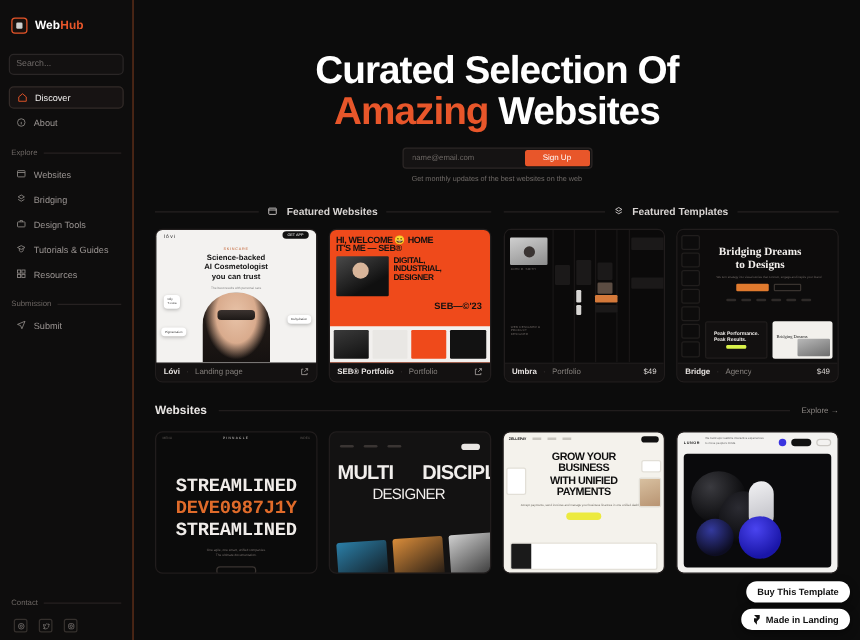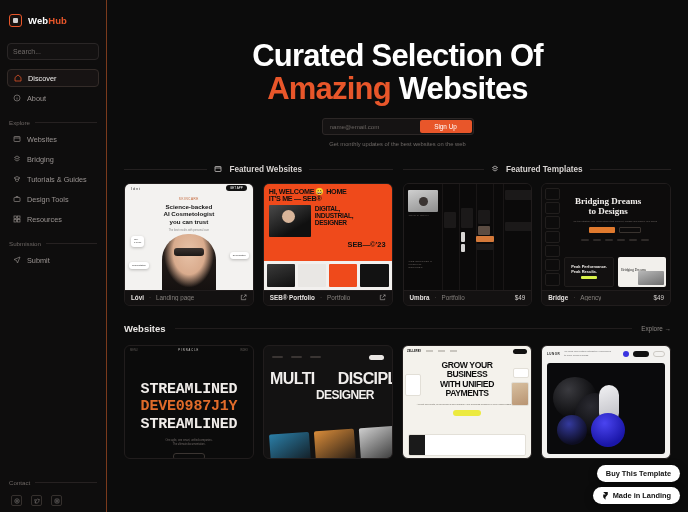--- a/index.html
+++ b/index.html
@@ -214,21 +214,21 @@
   .w1 .mid .l.o { color:#e06b2a; }
   .w1 .mid .p { font-size:2.6px; color:#726b68; margin-top:5px; line-height:1.6; }
   .w1 .mid .bt { margin:6px auto 0 auto; width:32px; height:7px; border:1px solid #3b3532; border-radius:3px; }
 
   
   .w2 { background:#131212; }
   .w2 .nav { display:flex; gap:8px; padding:9px 8px 0 8px; align-items:center; }
   .w2 .nav i { width:11px; height:2px; background:#3a3533; display:block; border-radius:1px; }
   .w2 .nav .r { margin-left:auto; width:15px; height:5px; background:#e9e6e3; border-radius:3px; }
   .w2 .big { font-size:16px; font-weight:bold; color:#f1eeec; letter-spacing:-.6px; line-height:1.12; padding:10px 0 0 6px; white-space:nowrap; }
-  .w2 .big2 { font-size:12px; font-weight:bold; color:#f1eeec; letter-spacing:-.6px; padding:0 0 0 34px;text-align:center; }
+  .w2 .big2 { font-size:12px; font-weight:normal; color:#f1eeec; letter-spacing:-.6px; padding:0 0 0 34px; }
   .w2 .cards { position:absolute; left:6px; right:-8px; bottom:-6px; height:34px; display:flex; gap:5px; transform:rotate(-4deg); }
   .w2 .cards div { flex:1; border-radius:2px; }
 
   
   .w3 { background:#f4f2ec; }
   .w3 .tp { display:flex; align-items:center; gap:5px; padding:3px 4px; }
   .w3 .tp .lg { font-size:2.8px; color:#111; font-weight:bold; }
   .w3 .tp i { width:7px; height:2px; background:#c9c6bf; display:block; }
   .w3 .tp .sp { flex:1; }
   .w3 .tp .bt { background:#111; width:14px; height:5px; border-radius:3px; }
@@ -324,34 +324,34 @@
           <svg width="8" height="8" viewBox="0 0 16 16" fill="none" stroke="#8c8784" stroke-width="1.4">
               <path d="M8 2l5 3-5 3-5-3z"></path>
               <path d="M3 9l5 3 5-3"></path>
             </svg>
         </span>
         <span>Bridging</span>
       </div>
       <div class="navitem">
         <span class="ico">
           <svg width="8" height="8" viewBox="0 0 16 16" fill="none" stroke="#8c8784" stroke-width="1.4">
+              <rect x="2" y="5" width="12" height="8" rx="1"></rect>
+              <path d="M6 5V3h4v2"></path>
+            </svg>
+        </span>
+        <span>Design Tools</span>
+      </div>
+      <div class="navitem">
+        <span class="ico">
+          <svg width="8" height="8" viewBox="0 0 16 16" fill="none" stroke="#8c8784" stroke-width="1.4">
               <path d="M8 3l6 3-6 3-6-3z"></path>
               <path d="M5 8v3c0 1 1.5 2 3 2s3-1 3-2V8"></path>
             </svg>
         </span>
         <span>Tutorials &amp; Guides</span>
-      </div>
-      <div class="navitem">
-        <span class="ico">
-          <svg width="8" height="8" viewBox="0 0 16 16" fill="none" stroke="#8c8784" stroke-width="1.4">
-              <rect x="2" y="5" width="12" height="8" rx="1"></rect>
-              <path d="M6 5V3h4v2"></path>
-            </svg>
-        </span>
-        <span>Design Tools</span>
       </div>
       <div class="navitem">
         <span class="ico">
           <svg width="8" height="8" viewBox="0 0 16 16" fill="none" stroke="#8c8784" stroke-width="1.4">
               <rect x="2" y="2" width="5" height="5"></rect>
               <rect x="9" y="2" width="5" height="5"></rect>
               <rect x="2" y="9" width="5" height="5"></rect>
               <rect x="9" y="9" width="5" height="5"></rect>
             </svg>
         </span>

